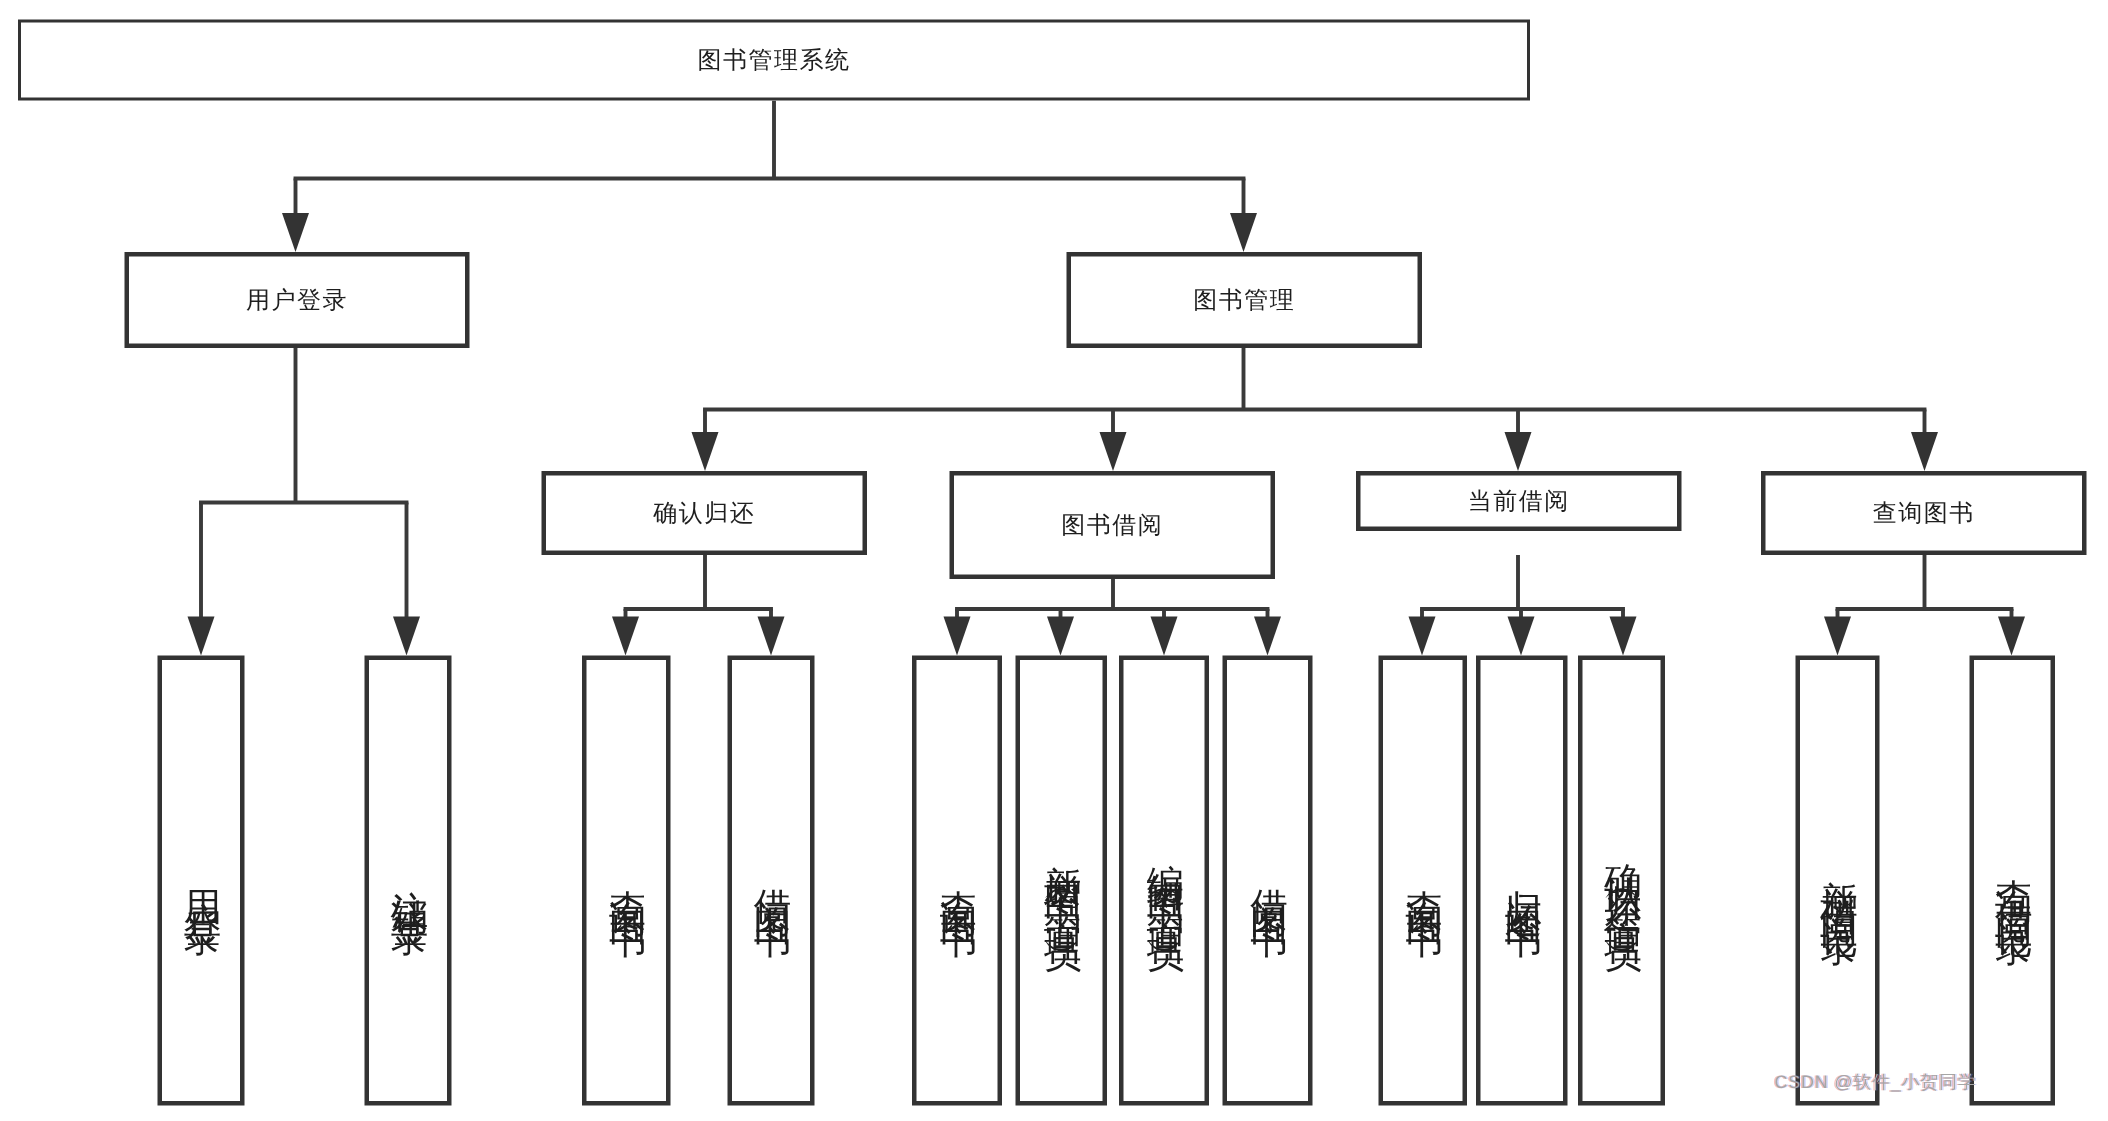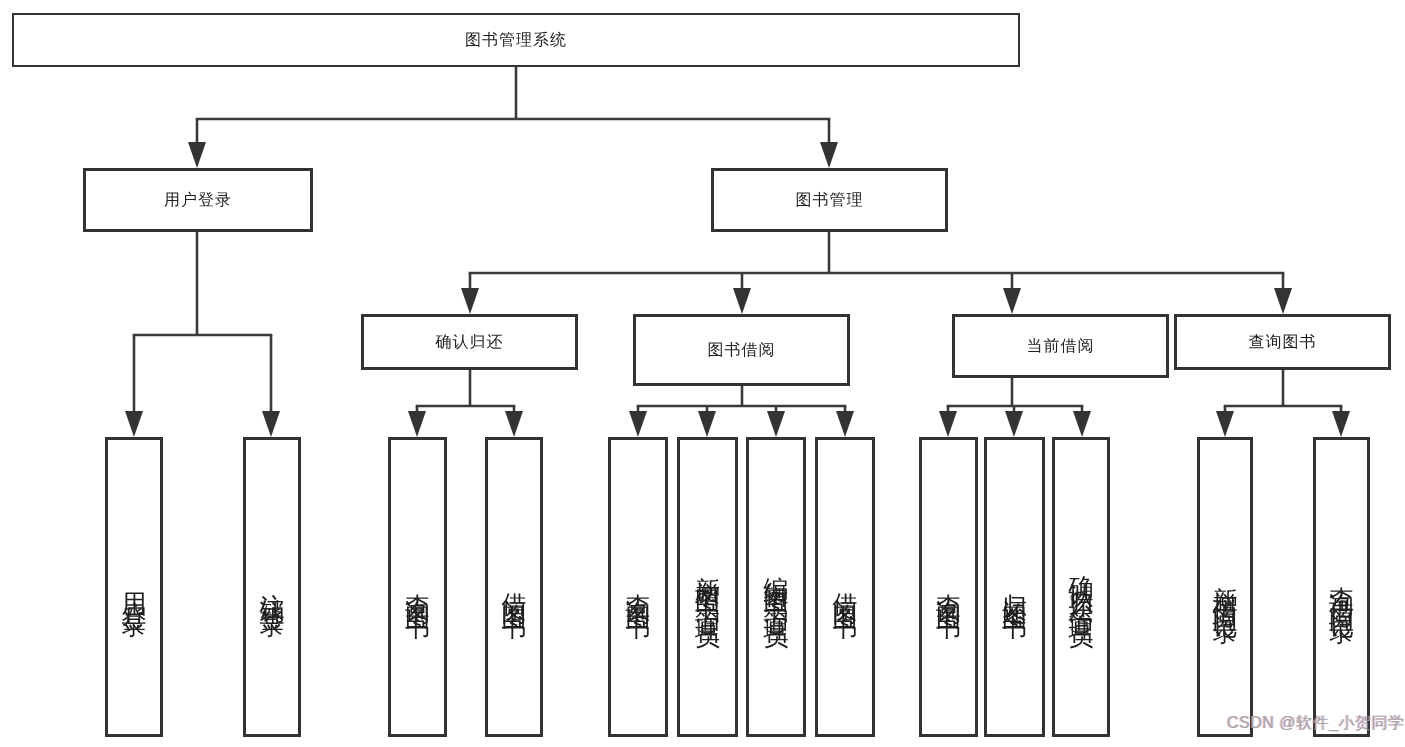--- a/index.html
+++ b/index.html
@@ -46,27 +46,26 @@
   .vbox .vtext {
     writing-mode: vertical-lr;
     text-orientation: mixed;
     letter-spacing: 7px;
     line-height: 1;
   }
   .watermark {
     position: absolute;
     left: 1183px;
     top: 713px;
-    font-size: 16px;
+    font-size: 12px;
     color: #a6a6a6;
     letter-spacing: 0.5px;
     white-space: nowrap;
     text-shadow: -1px 0 rgba(231, 76, 60, 0.35), 1px 0 rgba(90, 120, 255, 0.3);
     z-index: 5;
-    margin-left: 44px;
   }
   .stroke {
     stroke: #3a3a3a;
     stroke-width: 2.6;
     fill: none;
   }
   .arrow {
     fill: #333333;
     stroke: none;
   }
@@ -162,21 +161,21 @@
   <div class="node hbox" style="left:711px; top:168px; width:237px; height:64px;justify-content:center;">
     <span>图书管理</span>
   </div>
 
   <div class="node hbox" style="left:361px; top:314px; width:217px; height:56px;">
     <span>确认归还</span>
   </div>
   <div class="node hbox" style="left:633px; top:314px; width:217px; height:72px;">
     <span>图书借阅</span>
   </div>
-  <div class="node hbox" style="left:952px; top:314px; width:217px; height:64px;">
+  <div class="node hbox" style="left:904px; top:314px; width:217px; height:40px;">
     <span>当前借阅</span>
   </div>
   <div class="node hbox" style="left:1174px; top:314px; width:217px; height:56px;">
     <span>查询图书</span>
   </div>
 
   <div class="node vbox" style="left:105px; top:437px; width:58px; height:300px;">
     <span class="vtext">用户登录</span>
   </div>
   <div class="node vbox" style="left:243px; top:437px; width:58px; height:300px;">

